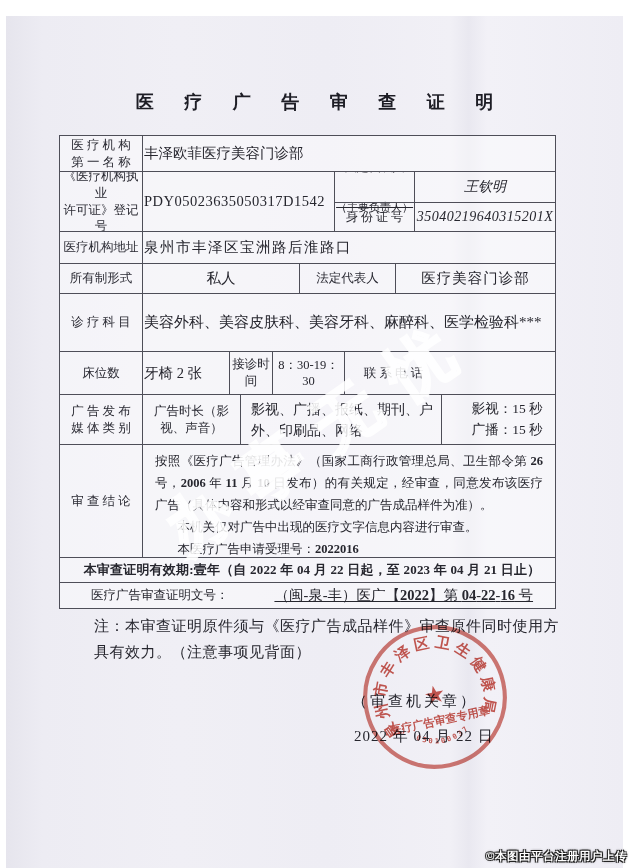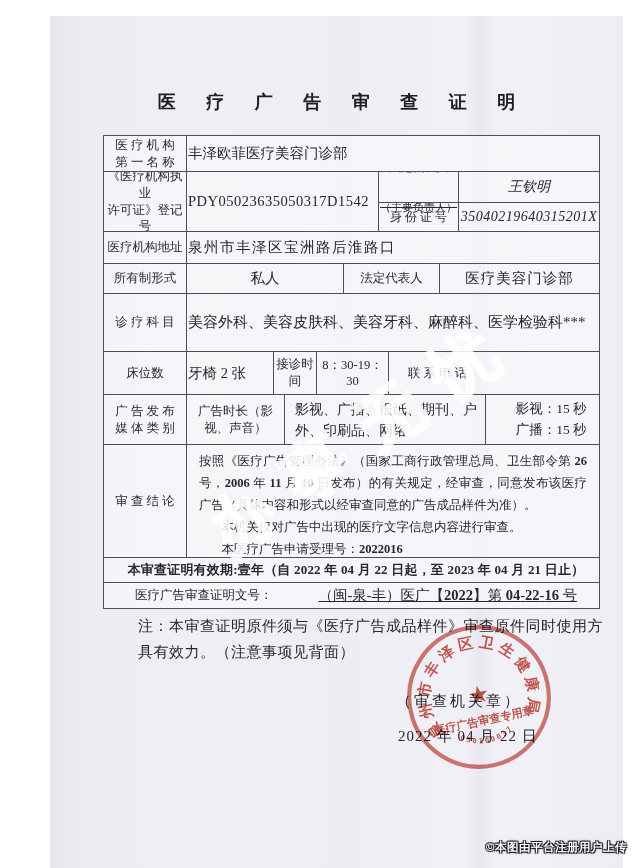--- a/index.html
+++ b/index.html
@@ -11,21 +11,20 @@
   .canvas{
     position:relative; width:634px; height:868px; background:#ffffff;
     font-family:"Liberation Serif","DejaVu Serif",serif; color:var(--ink);
     overflow:hidden;
   }
   .paper{
     position:absolute; left:6px; right:11px; top:16px; bottom:0;
     background:linear-gradient(90deg,
       #e6e5ed 0%, #edecf3 6%, #f0eff5 28%, #eeedf4 52%,
       #f1f0f6 72%, #e9e8f0 75%, #f2f1f7 78%, #eeedf4 100%);
-    margin-left:44px;
   }
   .title{
     position:absolute; top:74px; left:0; width:100%;
     text-align:center; font-size:18px; font-weight:bold;
     letter-spacing:13px; text-indent:13px; color:#1d1d25;
   }
   
   .doc-table{
     position:absolute; left:53px; top:119px; width:497px;
     border:1.6px solid var(--line); background:rgba(255,255,255,.42);
@@ -65,21 +64,21 @@
   .issue-date{ position:absolute; left:348px; top:711px; font-size:15px; letter-spacing:1px; }
   .stamp{ position:absolute; left:354px; top:606px; width:150px; height:150px;
           transform:rotate(-12deg); opacity:.84; mix-blend-mode:multiply; }
   .watermark{
     position:absolute; left:314px; top:419px; transform:translate(-50%,-50%) rotate(-35deg);
     font-size:64px; font-weight:bold; letter-spacing:26px; white-space:nowrap;
     color:rgba(255,255,255,.18); -webkit-text-stroke:2.5px rgba(255,255,255,.85);
     pointer-events:none;
   }
   .footer-badge{
-    position:absolute; right:7px; bottom:13px;
+    position:absolute; right:7px; bottom:4px;
     font-family:"Liberation Sans","DejaVu Sans",sans-serif;
     font-size:11.5px; font-weight:bold; color:#ffffff; letter-spacing:.5px;
     text-shadow:-1px -1px 0 #1a1a1a, 1px -1px 0 #1a1a1a, -1px 1px 0 #1a1a1a,
                  1px 1px 0 #1a1a1a, 0 0 3px #1a1a1a;
   }
 </style>
 </head>
 <body>
 
 <div class="canvas">

